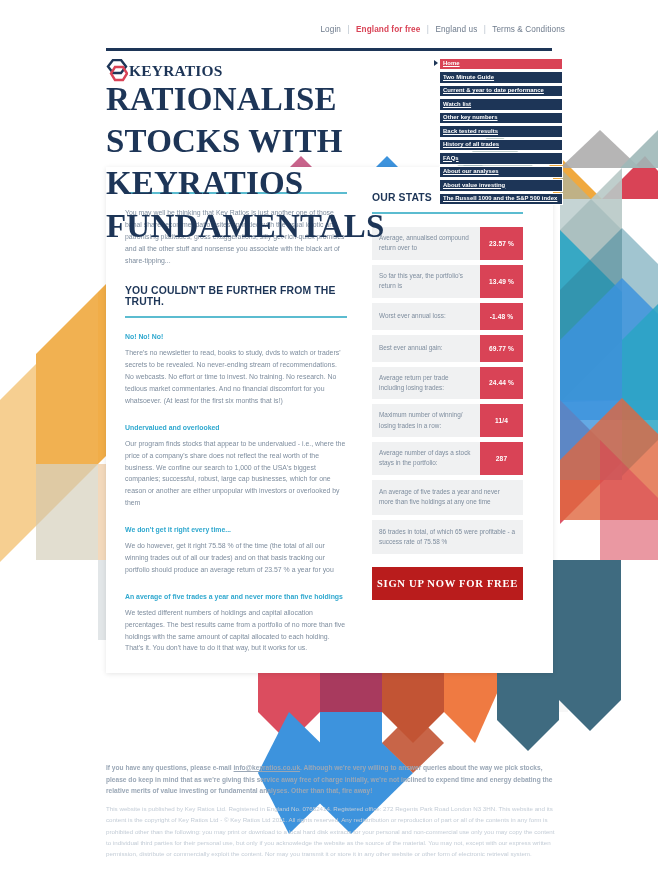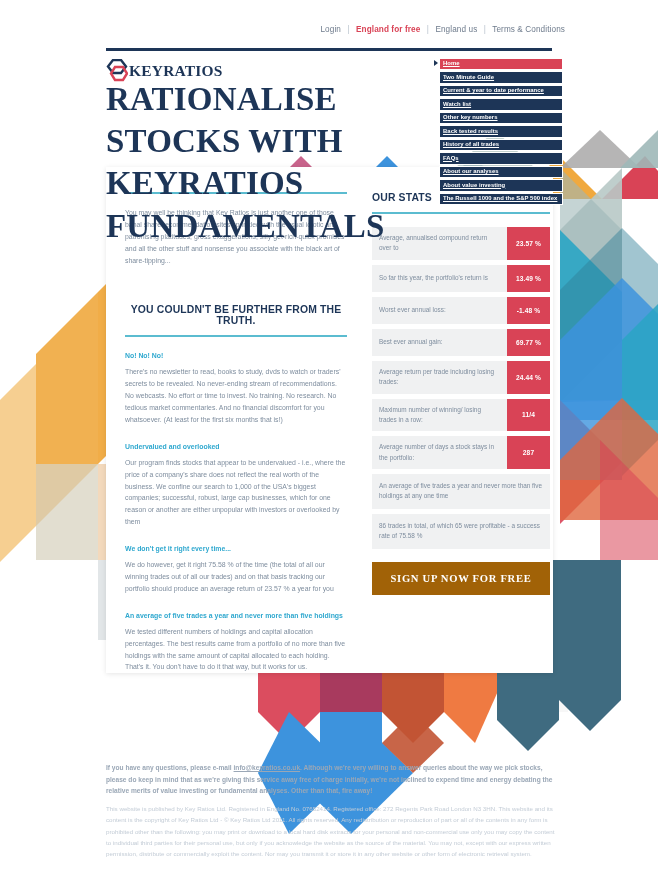--- a/index.html
+++ b/index.html
@@ -113,21 +113,21 @@
   .card {
     position: absolute;
     left: 106px; top: 167px;
     width: 447px; height: 506px;
     background: #ffffff;
     box-shadow: 0 1px 5px rgba(0,0,0,0.10);
     z-index: 30;
   }
 
   .col-left  { position: absolute; left: 19px; top: 25px; width: 222px; }
-  .col-right { position: absolute; left: 266px; top: 25px; width: 178px; }
+  .col-right { position: absolute; left: 266px; top: 25px; width: 151px; }
 
   .sec-title {
     font-size: 10.4px;
     font-weight: bold;
     color: #1d3557;
     letter-spacing: .15px;
     margin-bottom: 9px;
   }
   .sec-rule {
     width: 100%;
@@ -143,21 +143,21 @@
     margin-bottom: 14px;
   }
   .sub-head {
     font-size: 6.9px;
     font-weight: bold;
     line-height: 1.6;
     color: #2fa8cf;
     margin-bottom: 5px;
   }
   .block { margin-bottom: 15px; }
-  .gap-top { margin-top: 38px; text-align: center; }
+  .gap-top { margin-top: 19px; }
 
   
   .stat-row {
     display: flex;
     align-items: stretch;
     margin-bottom: 5px;
     min-height: 27px;
   }
   .stat-label {
     flex: 1;
@@ -180,21 +180,21 @@
     justify-content: center;
     text-align: center;
     letter-spacing: .1px;
   }
   .stat-row.full .stat-label { padding: 7px 7px; }
 
   .cta {
     margin-top: 13px;
     width: 100%;
     height: 33px;
-    background: #a16207;
+    background: #b91c1c;
     color: #ffffff;
     display: flex;
     align-items: center;
     justify-content: center;
     font-family: "Liberation Serif", serif;
     font-weight: bold;
     font-size: 10.6px;
     letter-spacing: .7px;
     cursor: pointer;
   }

